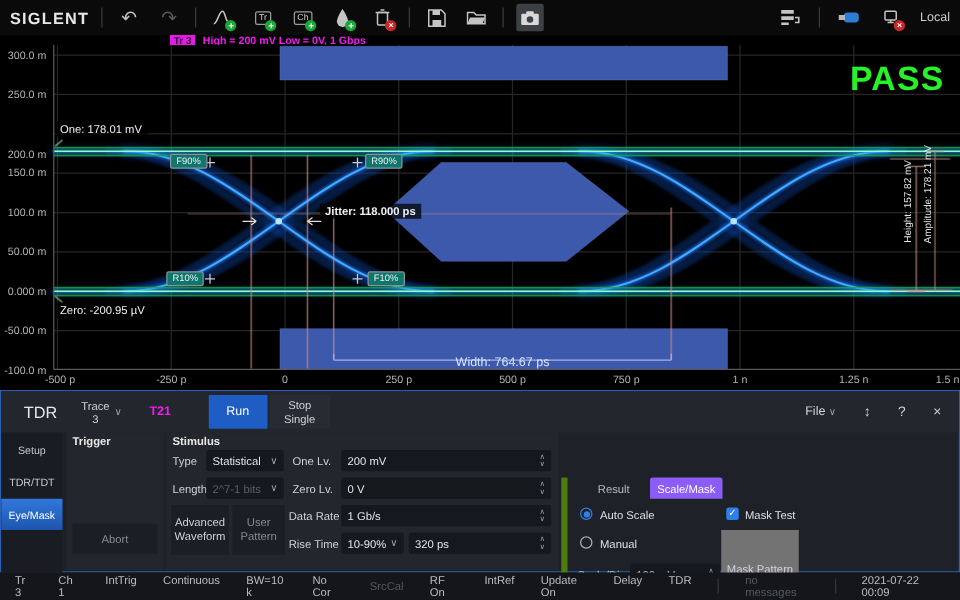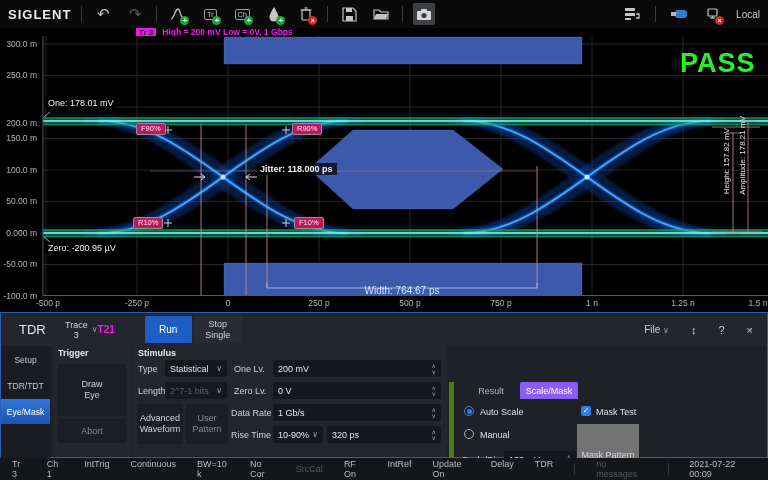--- a/index.html
+++ b/index.html
@@ -38,37 +38,37 @@
   .xticks span { top:262px; width:60px; text-align:center; margin-left:-30px; }
   .xticks span:nth-of-type(1){left:48px;} .xticks span:nth-of-type(2){left:137px;}
   .xticks span:nth-of-type(3){left:228px;} .xticks span:nth-of-type(4){left:319px;}
   .xticks span:nth-of-type(5){left:410px;} .xticks span:nth-of-type(6){left:501px;}
   .xticks span:nth-of-type(7){left:592px;} .xticks span:nth-of-type(8){left:683px;}
   .xticks span:nth-of-type(9){left:758px;}
   .meas-lbl { position:absolute; color:#f0f0f0; font-size:9px; background:rgba(0,0,0,.72); padding:1px 4px; white-space:nowrap; }
   .lbl-one { left:44px; top:61px; }
   .lbl-zero { left:44px; top:206px; }
   .lbl-jitter { left:256px; top:127px; font-weight:bold; }
-  .tag { position:absolute; color:#eee; font-size:7.5px; background:#be185d; border:1px solid #8d9196; border-radius:2px; padding:0 4px; line-height:10px; }
+  .tag { position:absolute; color:#eee; font-size:7.5px; background:#0f766e; border:1px solid #8d9196; border-radius:2px; padding:0 4px; line-height:10px; }
   .tag-f90 { left:136px; top:87px; } .tag-r90 { left:292px; top:87px; }
   .tag-r10 { left:133px; top:181px; } .tag-f10 { left:294px; top:181px; }
   .lbl-width { position:absolute; left:267px; top:249px; width:270px; text-align:center; color:#d9e5ff; font-size:10px; }
   .lbl-pass { position:absolute; left:680px; top:12px; color:#27f127; font-size:27px; font-weight:bold; letter-spacing:1px; }
   .v-lbl { position:absolute; color:#e4e4e4; font-size:8px; writing-mode:vertical-rl; transform:rotate(180deg); white-space:nowrap; }
   .v-height { left:722px; top:92px; }
   .v-amp { left:738px; top:80px; }
 
   
   .panel { position:absolute; left:0; top:312px; width:768px; height:146px; background:#1e2127; border:1px solid #2a5fb4; }
   .panel-hd { position:absolute; left:0; top:0; width:100%; height:33px; background:#23262d; display:flex; align-items:center; }
   .panel-title { color:#e8e8e8; font-size:13px; margin-left:18px; width:46px; }
   .trace-sel { display:flex; align-items:center; gap:4px; color:#cfd3d8; font-size:9px; }
   .trace-sel .two { text-align:center; line-height:10px; }
   .chev { color:#9aa0a8; font-size:8px; }
-  .t21 { color:#f21cf2; font-size:10px; font-weight:bold; }
+  .t21 { color:#f21cf2; font-size:10px; font-weight:bold; margin-left:22px; }
   .btn-run { margin-left:30px; width:47px; height:27px; background:#1e5ec4; color:#fff; font-size:10px; display:flex; align-items:center; justify-content:center; border-radius:1px; }
   .btn-stop { width:48px; height:27px; background:#282b33; color:#cfd3d8; font-size:9px; display:flex; flex-direction:column; align-items:center; justify-content:center; line-height:11px; margin-left:2px; }
   .hd-right { margin-left:auto; display:flex; align-items:center; gap:22px; margin-right:14px; color:#cfd3d8; font-size:10px; }
   .hd-ic { color:#cfd3d8; font-size:11px; }
 
   .panel-body { position:absolute; left:0; top:33px; width:100%; height:112px; }
   .sidebar { position:absolute; left:0; top:0; width:49px; height:112px; background:#191c22; }
   .sidebar div { height:25px; display:flex; align-items:center; justify-content:center; color:#c4c8ce; font-size:8.5px; margin-top:1px; }
   .sidebar div:nth-of-type(3) { background:linear-gradient(#3178dc,#1d55ac); color:#fff; }
 
@@ -330,24 +330,20 @@
     <div class="panel-body">
       <div class="sidebar">
 
       <div>Setup</div>
           <div>TDR/TDT</div>
           <div>Eye/Mask</div>
         </div>
 
       <div class="grp grp-trigger">
         <span class="grp-title">Trigger</span>
-        <div class="pbtn btn-draw">
-          <div>Draw</div>
-          <div>Eye</div>
-        </div>
         <div class="pbtn btn-abort">Abort</div>
       </div>
 
       <div class="grp grp-stimulus">
         <span class="grp-title">Stimulus</span>
         <span class="f-lbl" style="left:5px;top:18px">Type</span>
         <div class="field" style="left:32px;top:14px;width:62px">
           <span>Statistical</span>
             <span class="chev">∨</span>
         </div>

